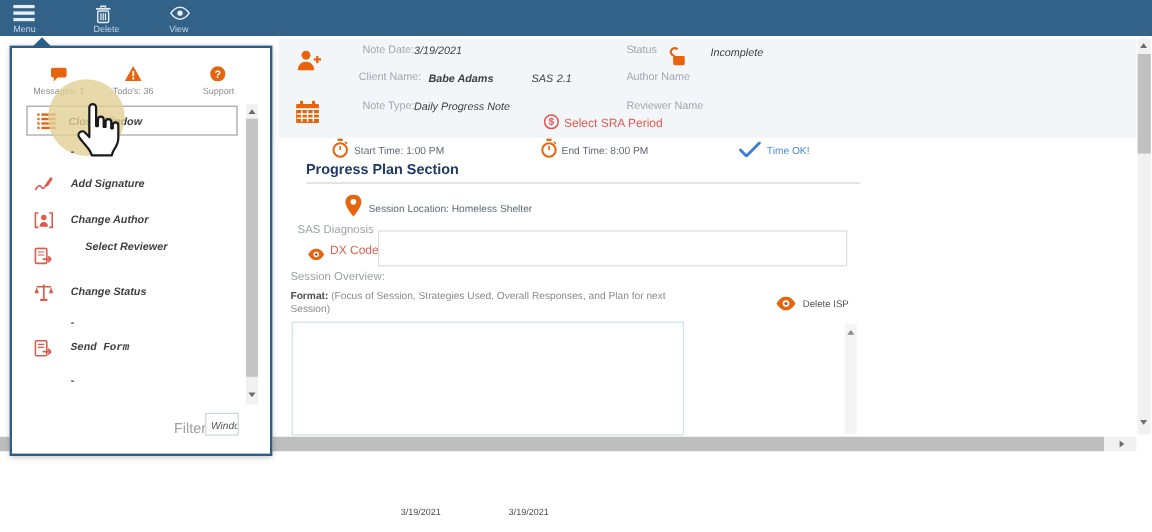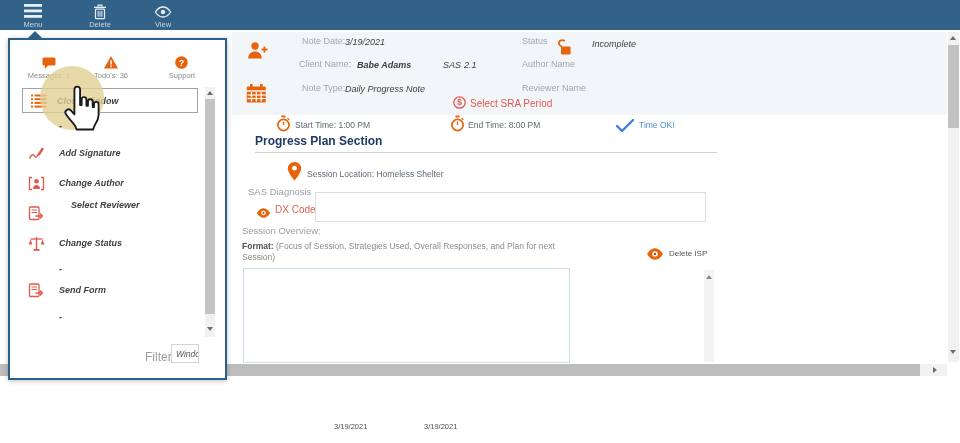--- a/index.html
+++ b/index.html
@@ -3,21 +3,21 @@
 <meta charset="utf-8">
 <style>
   * { margin:0; padding:0; box-sizing:border-box; }
   html,body { background:#fff; }
   body { font-family:"Liberation Sans", sans-serif; }
   .screen { position:relative; width:960px; height:443px; background:#fff; overflow:hidden; }
   .abs { position:absolute; }
 
   
   .topbar { position:absolute; left:0; top:0; width:960px; height:30px; background:#336289; }
-  .tb-btn { position:absolute; top:1px; width:44px; height:28px; text-align:center; cursor:pointer; }
+  .tb-btn { position:absolute; top:1px; width:44px; height:28px; cursor:pointer; }
   .tb-btn .tb-ic { display:block; height:16px; margin-top:3px; }
   .tb-btn .tb-lbl { display:block; font-size:7.5px; color:#c5d6e3; margin-top:0px; }
 
   
   .band { position:absolute; left:232px; top:32px; width:715px; height:83px; background:#f3f6f9; }
   .lbl { position:absolute; font-size:9px; color:#a1a7ae; }
   .val { position:absolute; font-size:9px; color:#3d3d3d; font-style:italic; }
   .red-link { position:absolute; font-size:10px; color:#e4574f; cursor:pointer; }
 
   
@@ -327,21 +327,21 @@
     <span class="mi-txt" style="top:224px;">-</span>
 
     <span class="mi-ic" style="top:243px;">
       <svg width="16" height="15" viewBox="0 0 16 15">
           <rect x="1.5" y="1" width="9.5" height="12.5" rx="1" fill="none" stroke="#e05a4c" stroke-width="1.3"></rect>
           <line x1="3.5" y1="4" x2="9" y2="4" stroke="#e05a4c" stroke-width="1"></line>
           <line x1="3.5" y1="6.5" x2="9" y2="6.5" stroke="#e05a4c" stroke-width="1"></line>
           <path d="M7.5 10 h7 m0 0 l-2.4-2.4 m2.4 2.4 l-2.4 2.4" fill="none" stroke="#e05a4c" stroke-width="1.4"></path>
         </svg>
     </span>
-    <span class="mi-txt" style="top:245px;">Send Form</span>
+    <span class="mi-txt" style="top:245px;font-family:Liberation Mono, monospace;">Send Form</span>
 
     <span class="mi-txt" style="top:272px;">-</span>
 
     <div class="sb-track" style="left:195px; top:47px; width:10px; height:250px;">
       <div class="arr-up" style="position:absolute; left:1.5px; top:4px;"></div>
       <div class="sb-thumb" style="left:0; top:12px; width:10px; height:215px; background:#c4c4c4;"></div>
       <div class="arr-down" style="position:absolute; left:1.5px; top:240px;"></div>
     </div>
 
     <span class="filter-lbl">Filter</span>

